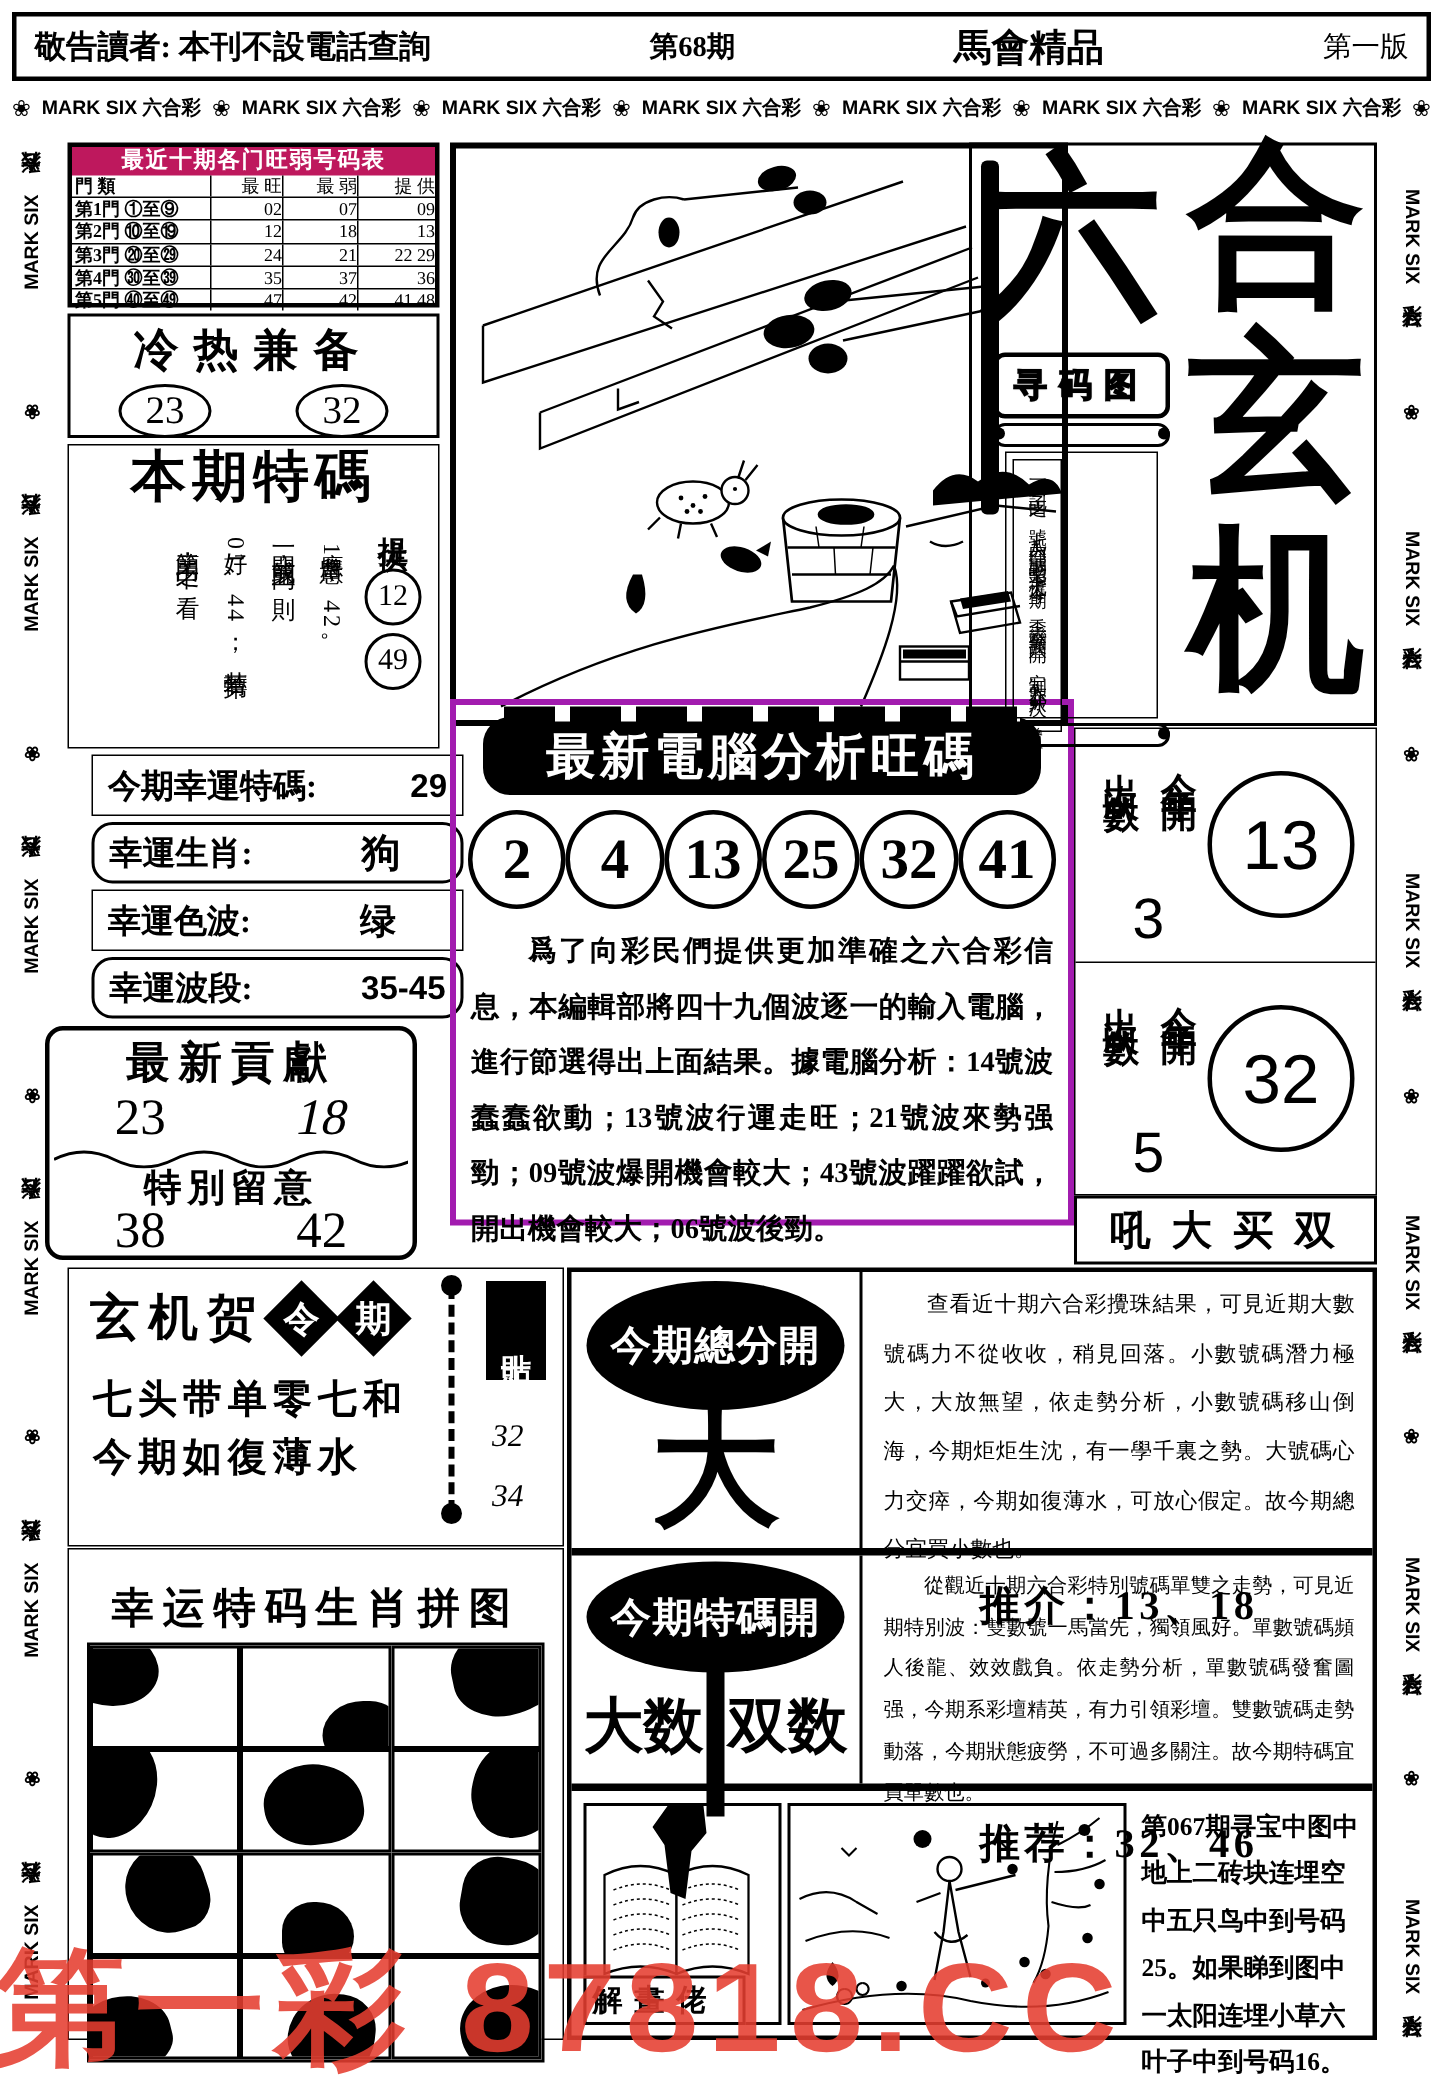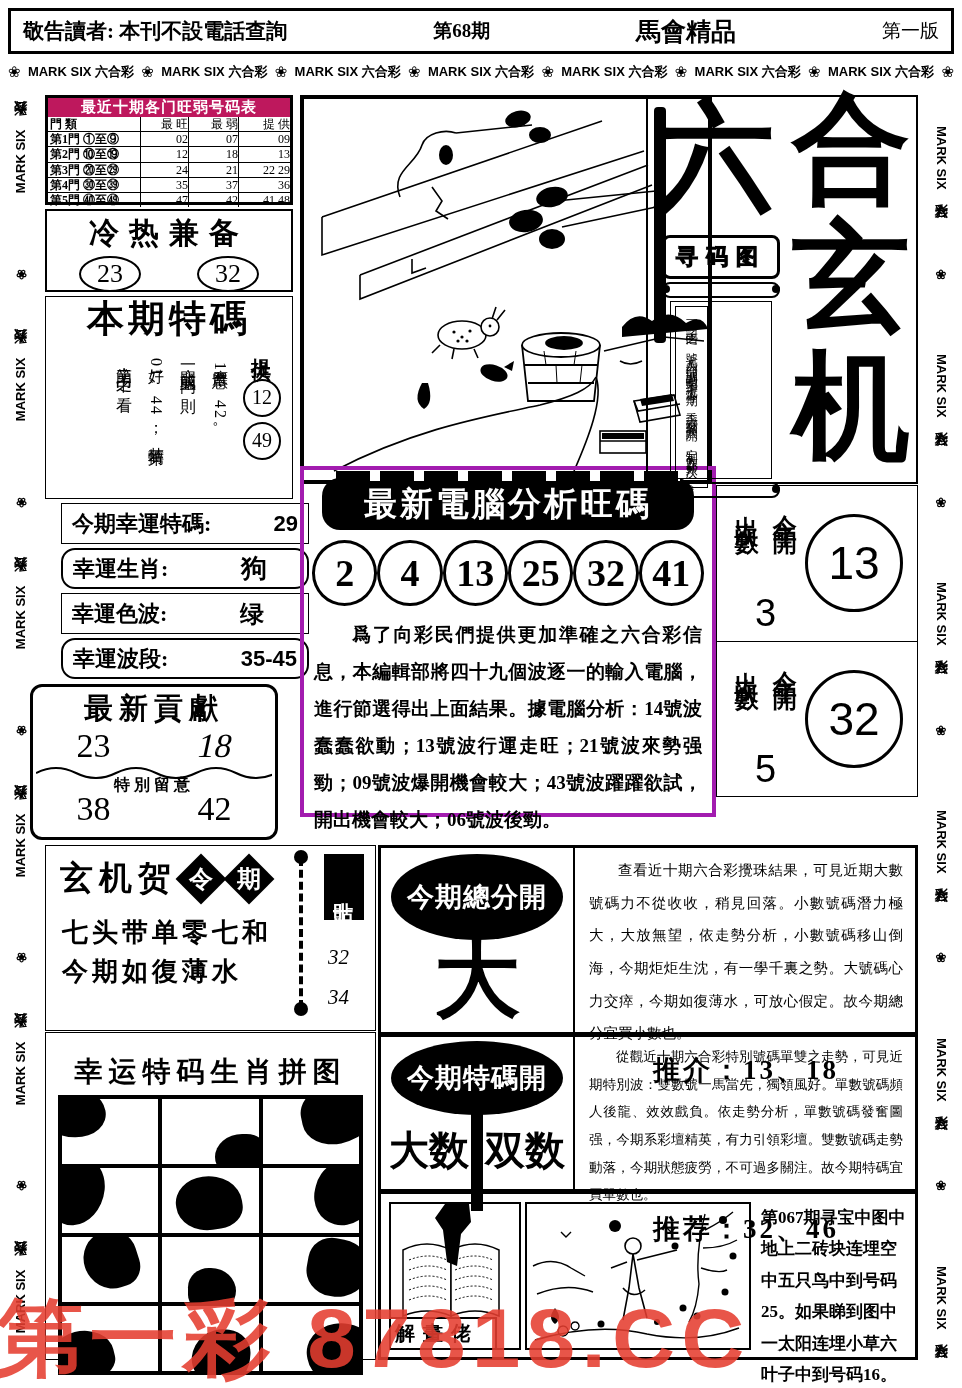--- a/index.html
+++ b/index.html
@@ -53,21 +53,21 @@
   
   .lrow{left:29px;width:248px;height:41px;border:1px solid #000;display:flex;align-items:center;
         justify-content:space-between;padding:0 10px;font-size:22px;font-weight:bold;margin-left:32px;}
   .round{border-radius:14px;border-width:2px;}
 
   
   .contrib{left:30px;top:684px;width:248px;height:156px;border:3px solid #000;border-radius:12px;text-align:center;}
   .contrib .tt{font-size:29px;font-weight:bold;letter-spacing:6px;margin-top:2px;}
   .contrib .nums{display:flex;justify-content:space-around;font-size:34px;margin-top:-2px;}
   .contrib .n2{transform:skewX(-12deg);}
-  .contrib .note{font-size:16px;font-weight:900;letter-spacing:4px;margin-top:-4px;}
+  .contrib .note{font-size:25px;font-weight:900;letter-spacing:4px;margin-top:-4px;}
 
   
   .myst{left:45px;top:845px;width:331px;height:186px;border:1px solid #000;}
   .myst .row1{display:flex;align-items:center;margin:10px 0 0 14px;}
   .myst .cal{font-size:33px;font-weight:bold;letter-spacing:6px;}
   .dia{width:36px;height:36px;background:#000;transform:rotate(45deg);display:flex;align-items:center;justify-content:center;margin:0 6px;}
   .dia span{transform:rotate(-45deg);color:#fff;font-size:24px;font-weight:bold;}
   .myst .verse2{font-size:26px;font-weight:bold;letter-spacing:4px;margin:12px 0 0 16px;line-height:1.5;}
   .dashline{position:absolute;left:253px;top:12px;height:150px;border-left:4px dashed #000;}
   .dashline::before,.dashline::after{content:"";position:absolute;left:-9px;width:14px;height:14px;background:#000;border-radius:50%;}
@@ -485,20 +485,21 @@
     <div class="acell">
       <div class="labs">
         <span style="display:block">今年開</span>
         <span style="display:block">出次數</span>
       </div>
       <span class="cnt">5</span>
       <span class="big">32</span>
     </div>
   </div>
 
+  <div class="abs bigbuy">吼大买双</div>
 
   <div class="abs bigbox">
     <div class="brow rowA">
       <div class="lcell">
         <div class="badge">今期總分開</div>
         <div class="bigD">大</div>
       </div>
       <div class="rcell">
         <div class="para">查看近十期六合彩攪珠結果，可見近期大數號碼力不從收收，稍見回落。小數號碼潛力極大，大放無望，依走勢分析，小數號碼移山倒海，今期炬炬生沈，有一學千裏之勢。大號碼心力交瘁，今期如復薄水，可放心假定。故今期總分宜買小數也。</div>
         <div class="rec">推介：13、18</div>

